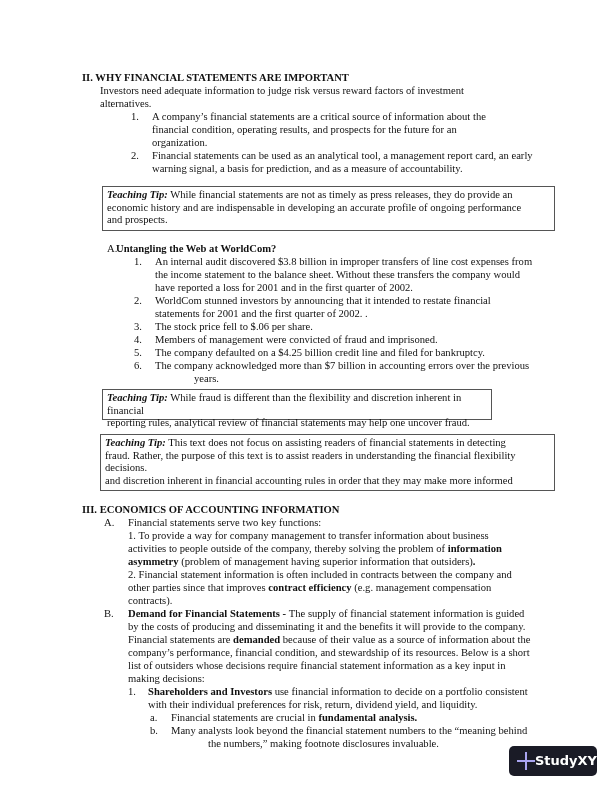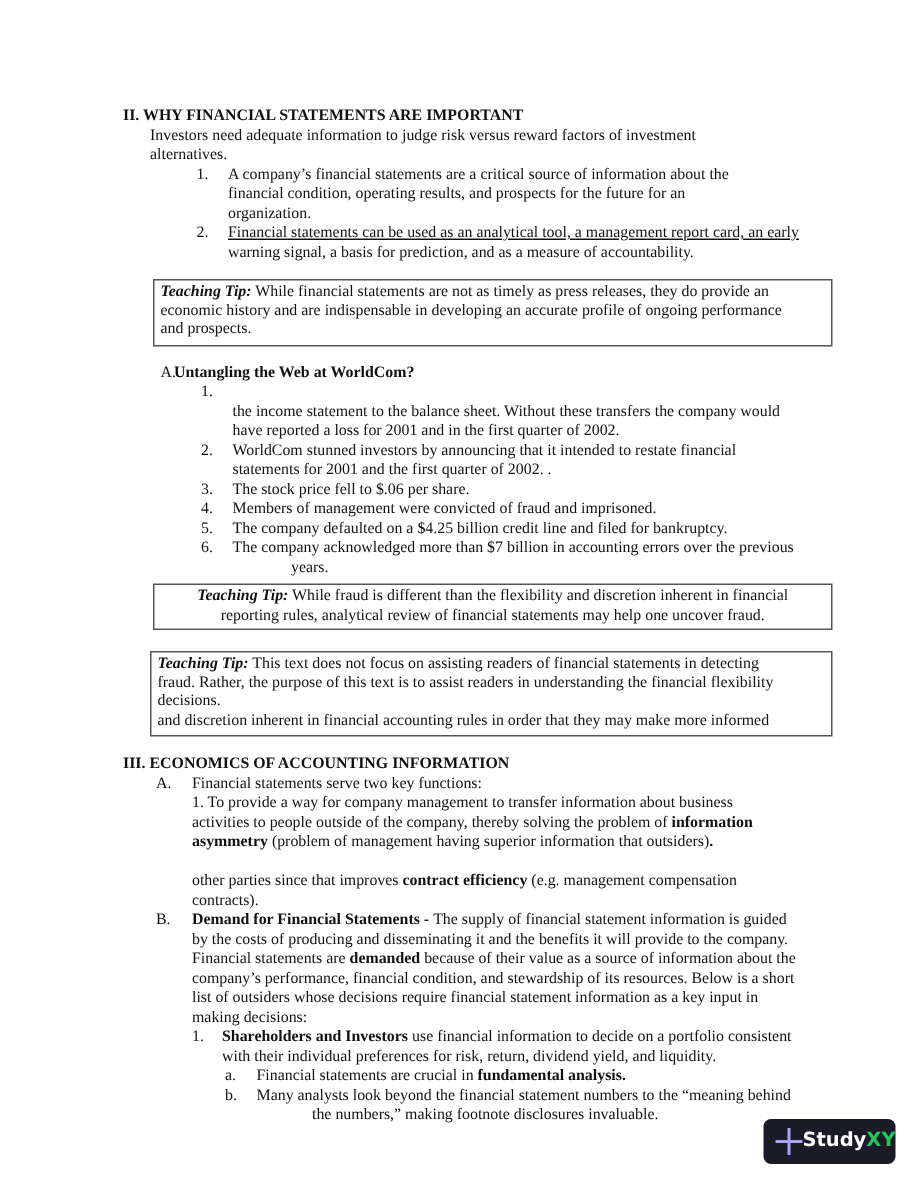--- a/index.html
+++ b/index.html
@@ -9,89 +9,91 @@
   .abs { position: absolute; }
   .b { font-weight: bold; }
   .bi { font-weight: bold; font-style: italic; }
   .heading { font-weight: bold; }
   .tipbox { position: absolute; border: 1px solid #555; padding: 2px 4px 1px 4px; box-sizing: border-box; }
   .badge { position: absolute; left: 509px; top: 746px; width: 88px; height: 30px; background: #1a1b26; border-radius: 5px;
            display: flex; align-items: center; font-family: "DejaVu Sans", sans-serif; font-weight: bold; font-size: 13px; color: #fff; }
   .badge .plus { width: 22px; height: 22px; margin-left: 6px; position: relative; }
   .badge .plus::before { content: ""; position: absolute; left: 10px; top: 2px; width: 2px; height: 18px; background: #a9a4f0; }
   .badge .plus::after { content: ""; position: absolute; left: 2px; top: 10px; width: 18px; height: 2px; background: #a9a4f0; }
-  .badge .xy { color: #22c55e; }
+  .badge .xy { color: #ffffff; }
 </style>
 </head>
 <body>
 
 <div class="page">
 
   <div class="abs heading" style="left:82px; top:72px;">II.  WHY FINANCIAL STATEMENTS ARE IMPORTANT</div>
   <div class="abs" style="left:100px; top:85px;">Investors need adequate information to judge risk versus reward factors of investment</div>
   <div class="abs" style="left:100px; top:98px;">alternatives.</div>
 
   <div class="abs" style="left:131px; top:111px;">1.</div>
   <div class="abs" style="left:152px; top:111px;">A company’s financial statements are a critical source of information about the</div>
   <div class="abs" style="left:152px; top:124px;">financial condition, operating results, and prospects for the future for an</div>
   <div class="abs" style="left:152px; top:137px;">organization.</div>
 
   <div class="abs" style="left:131px; top:150px;">2.</div>
-  <div class="abs" style="left:152px; top:150px;text-decoration:underline;">Financial statements can be used as an analytical tool, a management report card, an early</div>
+  <div class="abs" style="left:152px; top:150px;">Financial statements can be used as an analytical tool, a management report card, an early</div>
   <div class="abs" style="left:152px; top:163px;">warning signal, a basis for prediction, and as a measure of accountability.</div>
 
   <div class="tipbox" style="left:102px; top:186px; width:453px; height:45px;">
     <div><span class="bi">Teaching Tip:</span><span> While financial statements are not as timely as press releases, they do provide an</span></div>
     <div>economic history and are indispensable in developing an accurate profile of ongoing performance</div>
     <div>and prospects.</div>
   </div>
 
   <div class="abs" style="left:107px; top:243px;">A.</div>
   <div class="abs b" style="left:116px; top:243px;">Untangling the Web at WorldCom?</div>
 
   <div class="abs" style="left:134px; top:256px;">1.</div>
+  <div class="abs" style="left:155px; top:256px;">An internal audit discovered $3.8 billion in improper transfers of line cost expenses from</div>
   <div class="abs" style="left:155px; top:269px;">the income statement to the balance sheet.  Without these transfers the company would</div>
   <div class="abs" style="left:155px; top:282px;">have reported a loss for 2001 and in the first quarter of 2002.</div>
 
   <div class="abs" style="left:134px; top:295px;">2.</div>
   <div class="abs" style="left:155px; top:295px;">WorldCom stunned investors by announcing that it intended to restate financial</div>
   <div class="abs" style="left:155px; top:308px;">statements for 2001 and the first quarter of 2002.  .</div>
 
   <div class="abs" style="left:134px; top:321px;">3.</div>
   <div class="abs" style="left:155px; top:321px;">The stock price fell to $.06 per share.</div>
 
   <div class="abs" style="left:134px; top:334px;">4.</div>
   <div class="abs" style="left:155px; top:334px;">Members of management were convicted of fraud and imprisoned.</div>
 
   <div class="abs" style="left:134px; top:347px;">5.</div>
   <div class="abs" style="left:155px; top:347px;">The company defaulted on a $4.25 billion credit line and filed for bankruptcy.</div>
 
   <div class="abs" style="left:134px; top:360px;">6.</div>
   <div class="abs" style="left:155px; top:360px;">The company acknowledged more than $7 billion in accounting errors over the previous</div>
   <div class="abs" style="left:155px; top:373px;margin-left:39px;">years.</div>
 
-  <div class="tipbox" style="left:102px; top:389px; width:453px; height:31px;text-align:center;">
+  <div class="tipbox" style="left:102px; top:389px; width:390px; height:31px;">
     <div><span class="bi">Teaching Tip:</span><span> While fraud is different than the flexibility and discretion inherent in financial</span></div>
     <div>reporting rules, analytical review of financial statements may help one uncover fraud.</div>
   </div>
 
   <div class="tipbox" style="left:100px; top:434px; width:455px; height:57px;">
     <div><span class="bi">Teaching Tip:</span><span> This text does not focus on assisting readers of financial statements in detecting</span></div>
     <div>fraud.  Rather, the purpose of this text is to assist readers in understanding the financial flexibility</div>
     <div>decisions.</div>
     <div>and discretion inherent in financial accounting rules in order that they may make more informed</div>
   </div>
 
   <div class="abs heading" style="left:82px; top:504px;">III.  ECONOMICS OF ACCOUNTING INFORMATION</div>
   <div class="abs" style="left:104px; top:517px;">A.</div>
   <div class="abs" style="left:128px; top:517px;">Financial statements serve two key functions:</div>
 
   <div class="abs" style="left:128px; top:530px;">1.  To provide a way for company management to transfer information about business</div>
   <div class="abs" style="left:128px; top:543px;"><span>activities to people outside of the company, thereby solving the problem of </span><span class="b">information</span></div>
   <div class="abs" style="left:128px; top:556px;"><span class="b">asymmetry</span><span> (problem of management having superior information that outsiders)</span><span class="b">.</span></div>
+  <div class="abs" style="left:128px; top:569px;">2.  Financial statement information is often included in contracts between the company and</div>
   <div class="abs" style="left:128px; top:582px;"><span>other parties since that improves </span><span class="b">contract efficiency</span><span> (e.g. management compensation</span></div>
   <div class="abs" style="left:128px; top:595px;">contracts).</div>
 
   <div class="abs" style="left:104px; top:608px;">B.</div>
   <div class="abs" style="left:128px; top:608px;"><span class="b">Demand for Financial Statements - </span><span>The supply of financial statement information is guided</span></div>
   <div class="abs" style="left:128px; top:621px;text-align:right;">by the costs of producing and disseminating it and the benefits it will provide to the company.</div>
   <div class="abs" style="left:128px; top:634px;"><span>Financial statements are </span><span class="b">demanded</span><span> because of their value as a source of information about the</span></div>
   <div class="abs" style="left:128px; top:647px;">company’s performance, financial condition, and stewardship of its resources.  Below is a short</div>
   <div class="abs" style="left:128px; top:660px;">list of outsiders whose decisions require financial statement information as a key input in</div>
   <div class="abs" style="left:128px; top:673px;">making decisions:</div>

